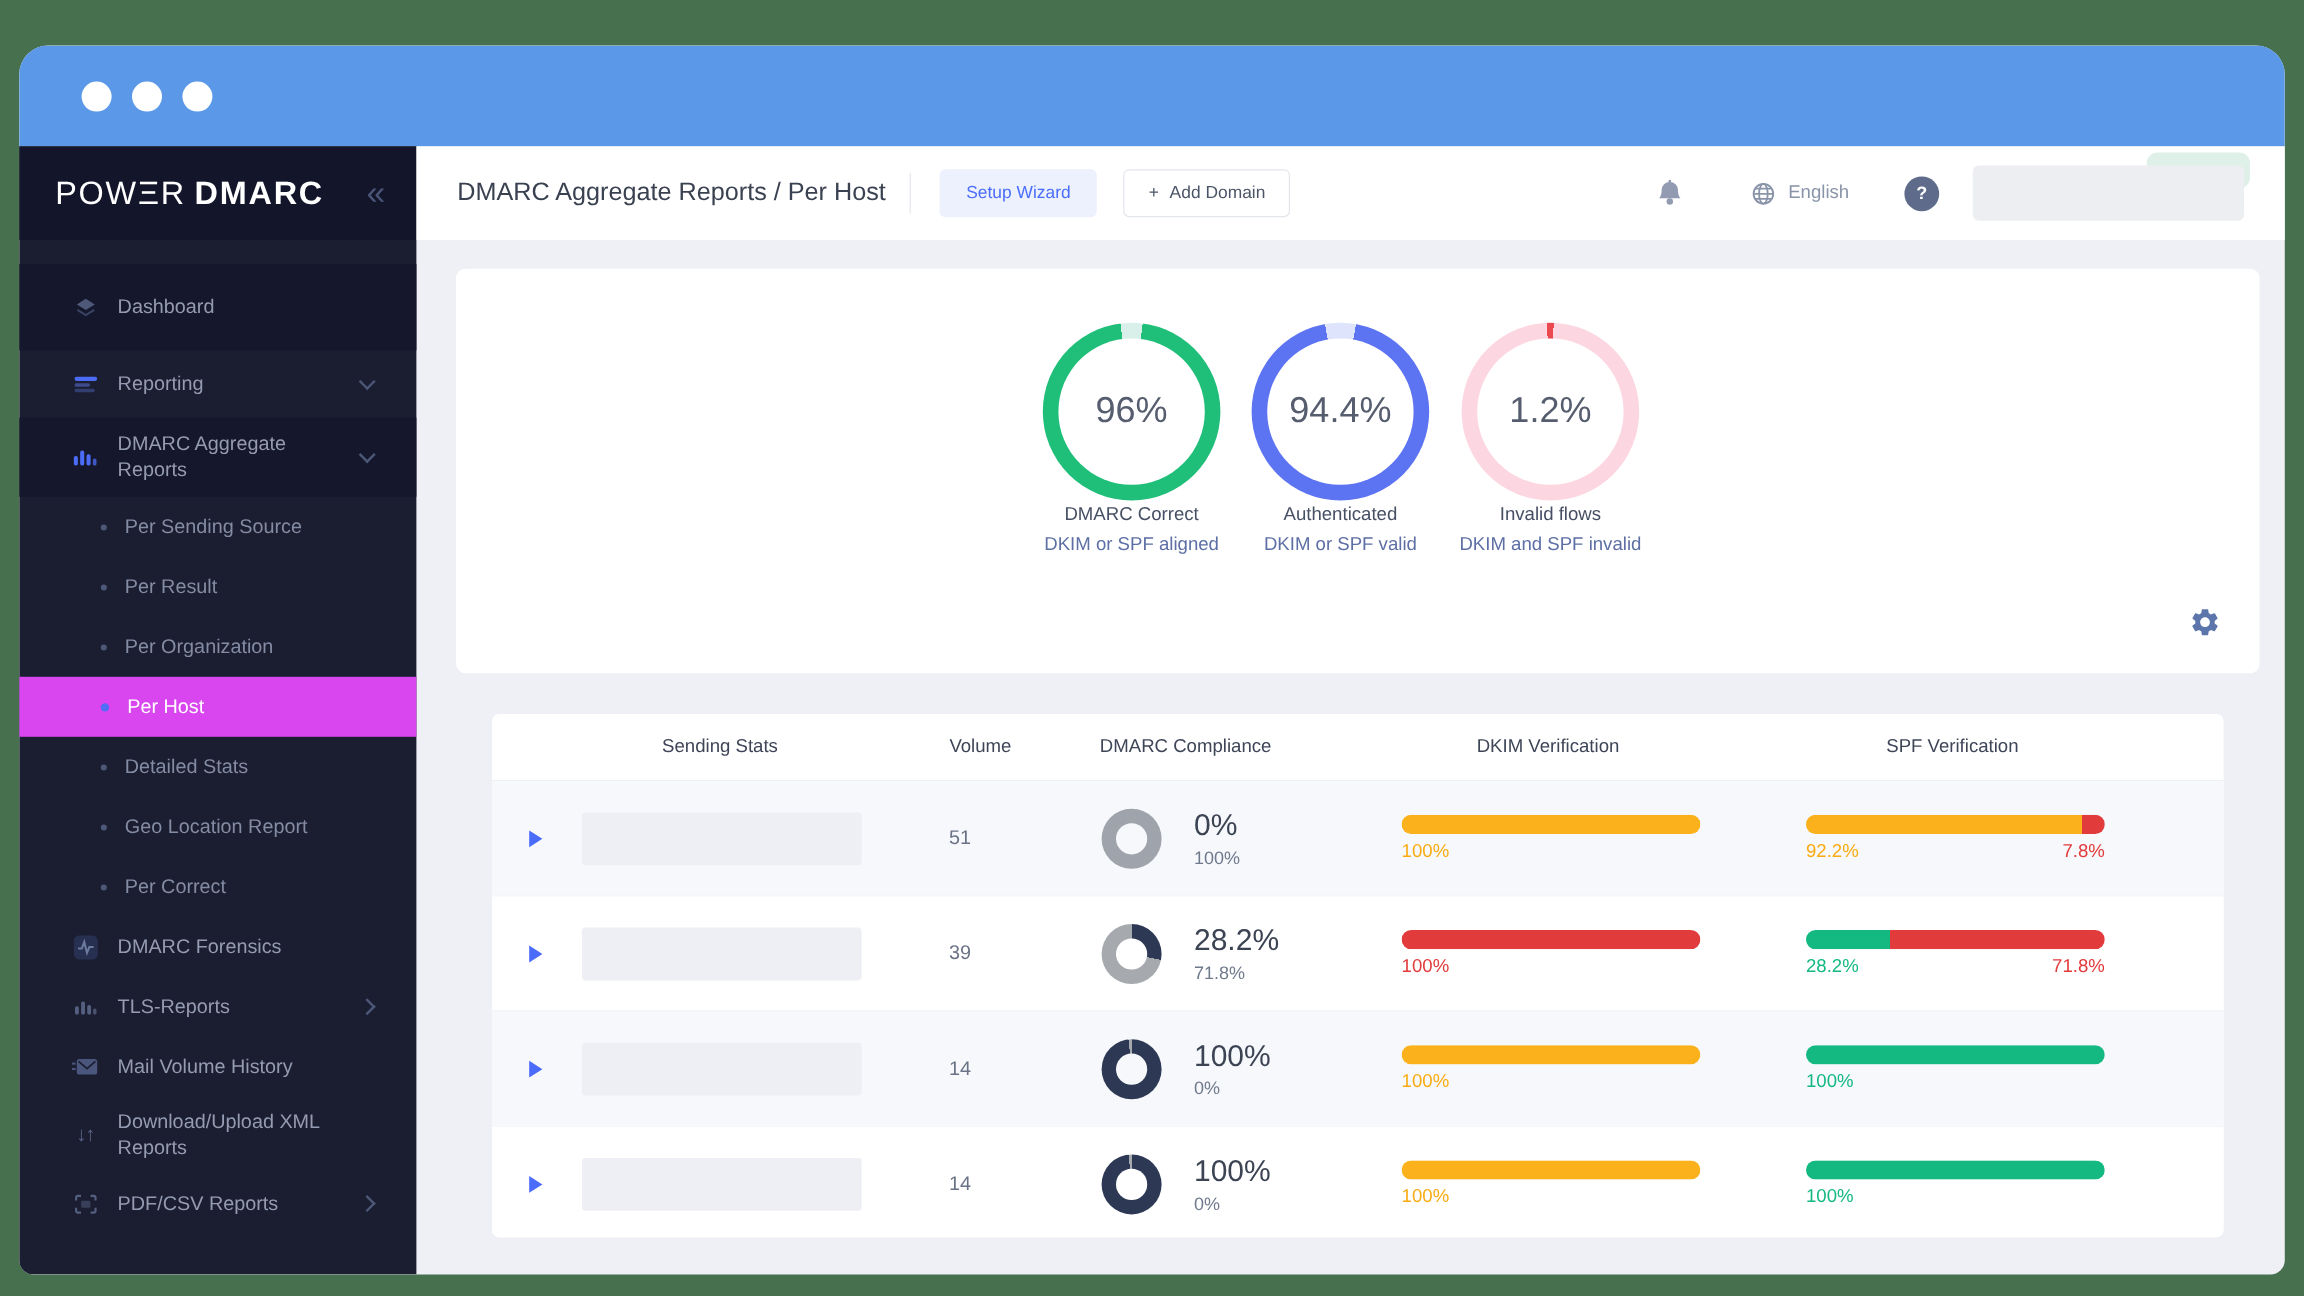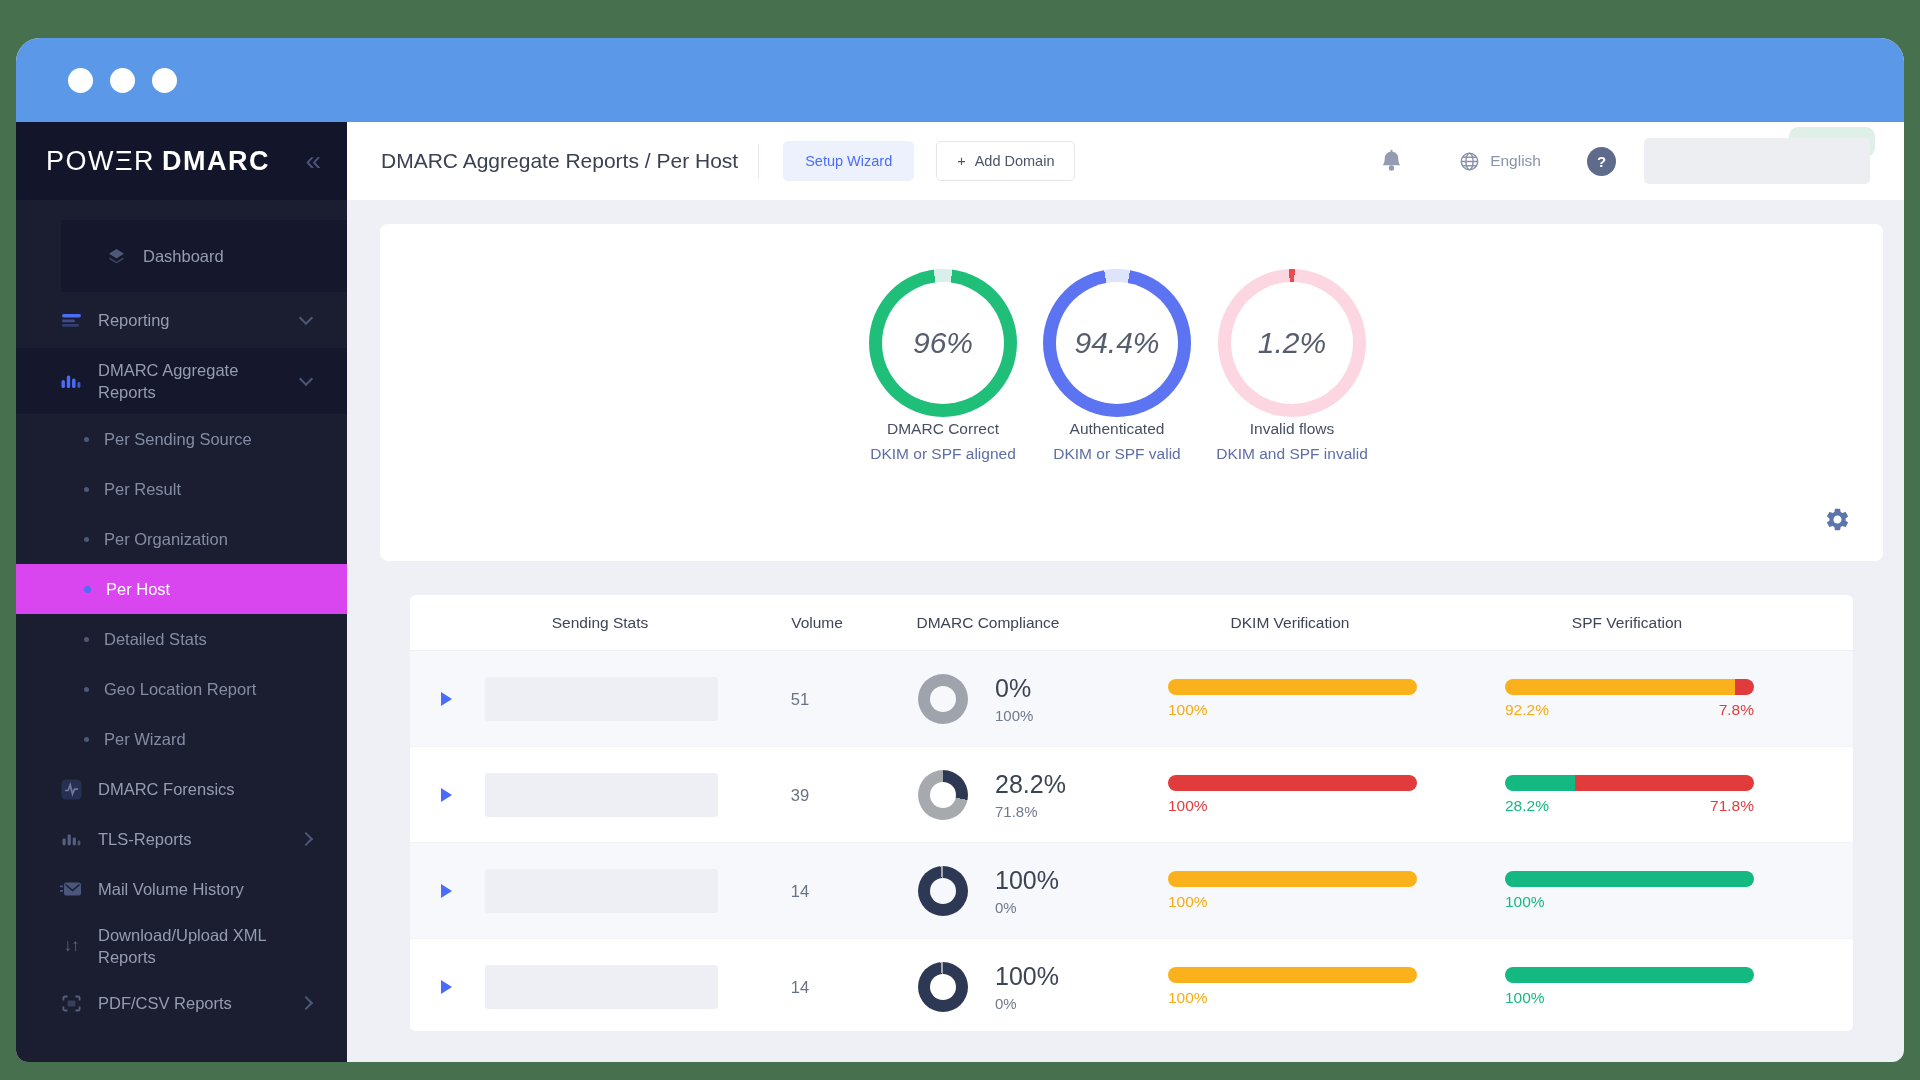--- a/index.html
+++ b/index.html
@@ -15,21 +15,21 @@
   
   .sidebar{position:absolute;left:0;top:0;bottom:0;width:331px;background:#1b1e31;}
   .logo-strip{height:78px;background:#13162a;display:flex;align-items:center;padding:0 26px 0 30px;}
   .logo{color:#fff;font-size:27px;letter-spacing:1.5px;white-space:nowrap;}
   .logo .bold{font-weight:700;margin-left:7px;}
   .collapse{margin-left:auto;color:#4a5578;font-size:28px;line-height:1;cursor:pointer;}
   .menu{padding-top:20px;}
   .s-item{display:flex;align-items:center;height:50px;padding:0 36px 0 42px;color:#959cb2;
           font-size:16.5px;cursor:pointer;line-height:1.35;}
   .s-item .s-icon{width:26px;min-width:26px;margin-right:14px;display:flex;justify-content:center;align-items:center;}
-  .s-item.h72{height:72px;margin-left:45px;}
+  .s-item.h72{height:72px;}
   .s-item.two{height:66px;}
   .s-item.two .s-label{max-width:185px;}
   .s-item.shade{background:#15182c;}
   .chev{width:8px;height:8px;border-right:2px solid #4d5878;border-bottom:2px solid #4d5878;
         transform:rotate(45deg);margin-left:auto;margin-top:-4px;}
   .chev.right{transform:rotate(-45deg);margin-top:0;}
   .s-sub{display:flex;align-items:center;height:50px;padding:0 25px 0 68px;color:#848ca4;font-size:16.5px;cursor:pointer;}
   .s-sub .bdot{width:5px;height:5px;min-width:5px;border-radius:50%;background:#4e5878;margin-right:15px;}
   .s-sub.active{color:#fff;background:#d946ef;}
   .s-sub.active .bdot{width:7px;height:7px;min-width:7px;background:#4f6df5;}
@@ -48,21 +48,21 @@
   .help{width:29px;height:29px;border-radius:50%;background:#5e6b8b;color:#fff;font-size:15px;font-weight:bold;
         display:flex;align-items:center;justify-content:center;cursor:pointer;margin-right:28px;}
   .user-box{position:relative;}
   .user-mint{position:absolute;top:-11px;right:-5px;width:86px;height:30px;background:#def0e7;border-radius:9px;}
   .user-gray{position:relative;width:226px;height:46px;background:#eceef2;border-radius:5px;}
   
   .panel-sum{position:absolute;left:364px;top:186px;width:1503px;height:337px;background:#fff;border-radius:8px;}
   .donut-wrap{position:absolute;top:45px;width:148px;text-align:center;}
   .donut{width:148px;height:148px;border-radius:50%;position:relative;}
   .donut .hole{position:absolute;inset:13px;border-radius:50%;background:#fff;
-               display:flex;align-items:center;justify-content:center;font-size:30px;color:#565d6e;font-style:italic;}
+               display:flex;align-items:center;justify-content:center;font-size:30px;color:#565d6e;}
   .d-labels{position:absolute;top:196px;width:260px;text-align:center;}
   .d-l1{font-size:15.5px;color:#464f63;}
   .d-l2{font-size:15.5px;color:#5d6fa5;margin-top:7px;}
   .gear{position:absolute;right:32px;bottom:24px;cursor:pointer;}
   
   .panel-table{position:absolute;left:394px;top:557px;width:1443px;height:436px;background:#fff;
                border-radius:6px;overflow:hidden;}
   .t-head{height:55px;position:relative;border-bottom:1px solid #eef0f3;}
   .t-col{position:absolute;top:50%;transform:translate(-50%,-50%);font-size:15.5px;color:#3e4557;font-weight:500;white-space:nowrap;}
   .t-row{height:95px;position:relative;background:#fff;}
@@ -165,21 +165,21 @@
           <div class="s-sub">
             <span class="bdot"></span>
             <span>Detailed Stats</span>
           </div>
           <div class="s-sub">
             <span class="bdot"></span>
             <span>Geo Location Report</span>
           </div>
           <div class="s-sub">
             <span class="bdot"></span>
-            <span>Per Wizard</span>
+            <span>Per Correct</span>
           </div>
 
           <div class="s-item">
             <span class="s-icon">
               <svg width="21" height="21">
                   <rect x="0.5" y="0.5" width="20" height="20" rx="4.5" fill="#273050"></rect>
                   <polyline points="4,11.5 7.2,11.5 9.2,6 11.5,15 13.5,10.2 17,10.2" stroke="#6d7aa0" stroke-width="1.7" fill="none"></polyline>
                 </svg>
             </span>
             <span class="s-label">DMARC Forensics</span>

